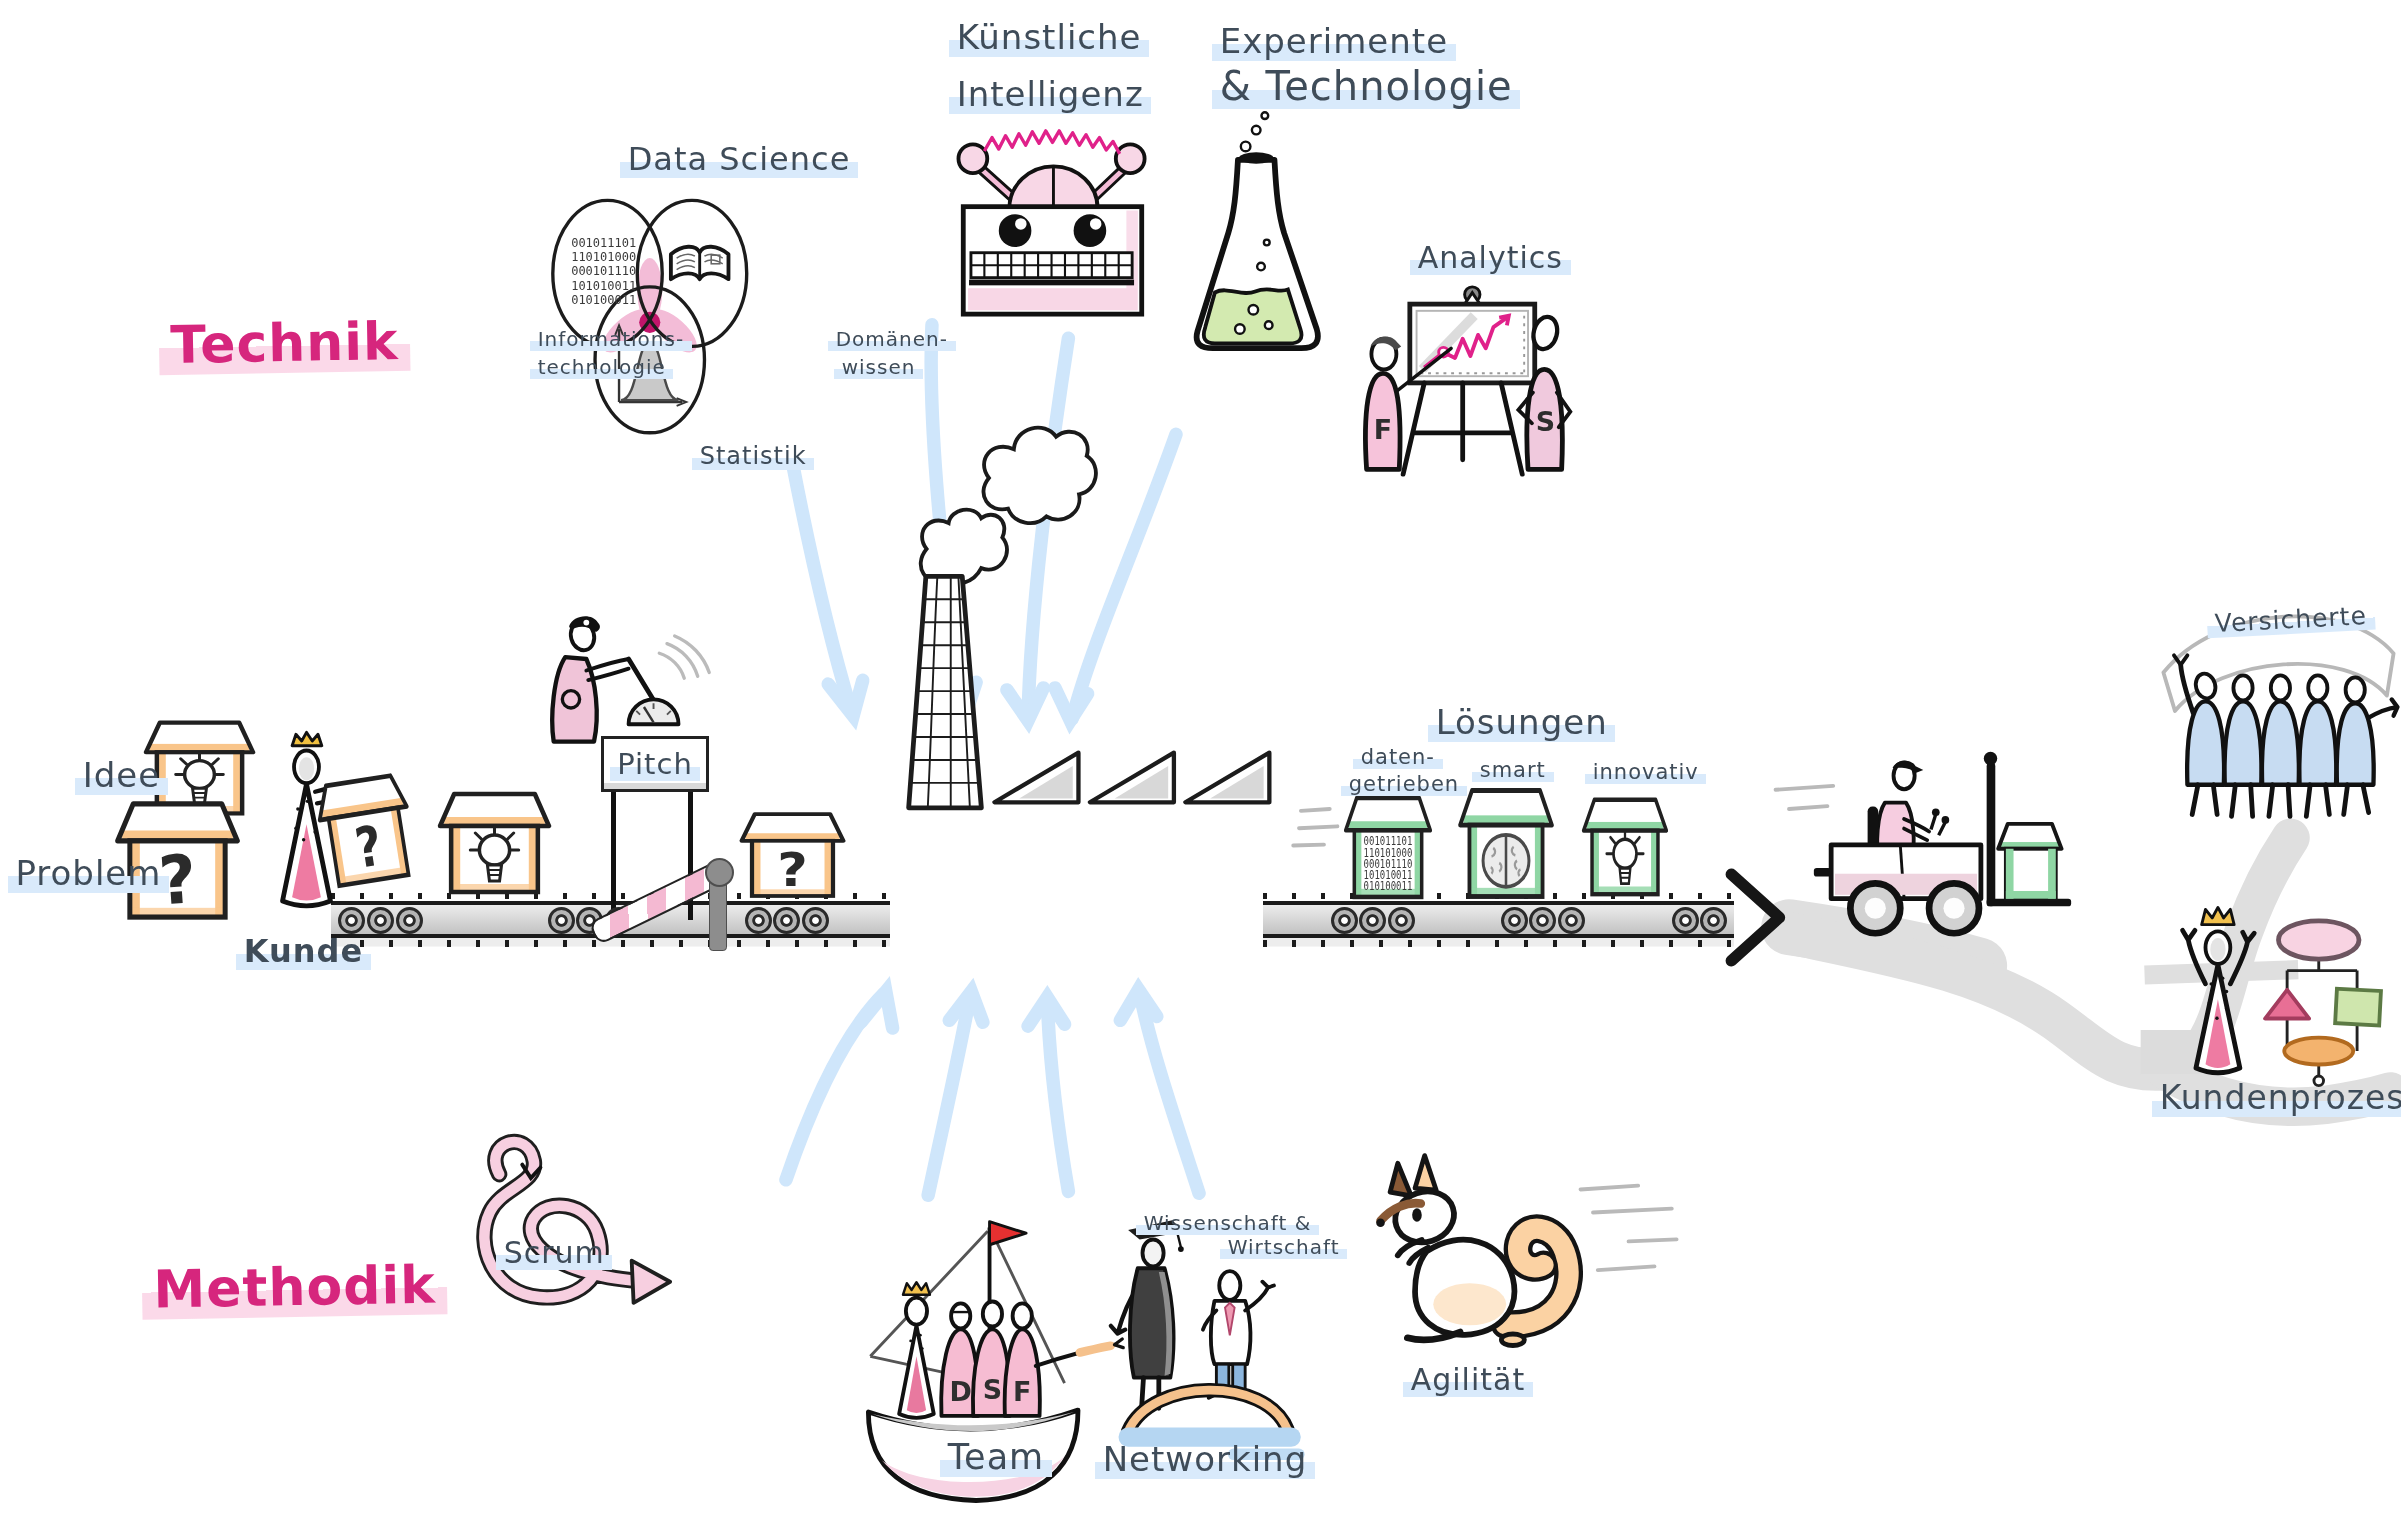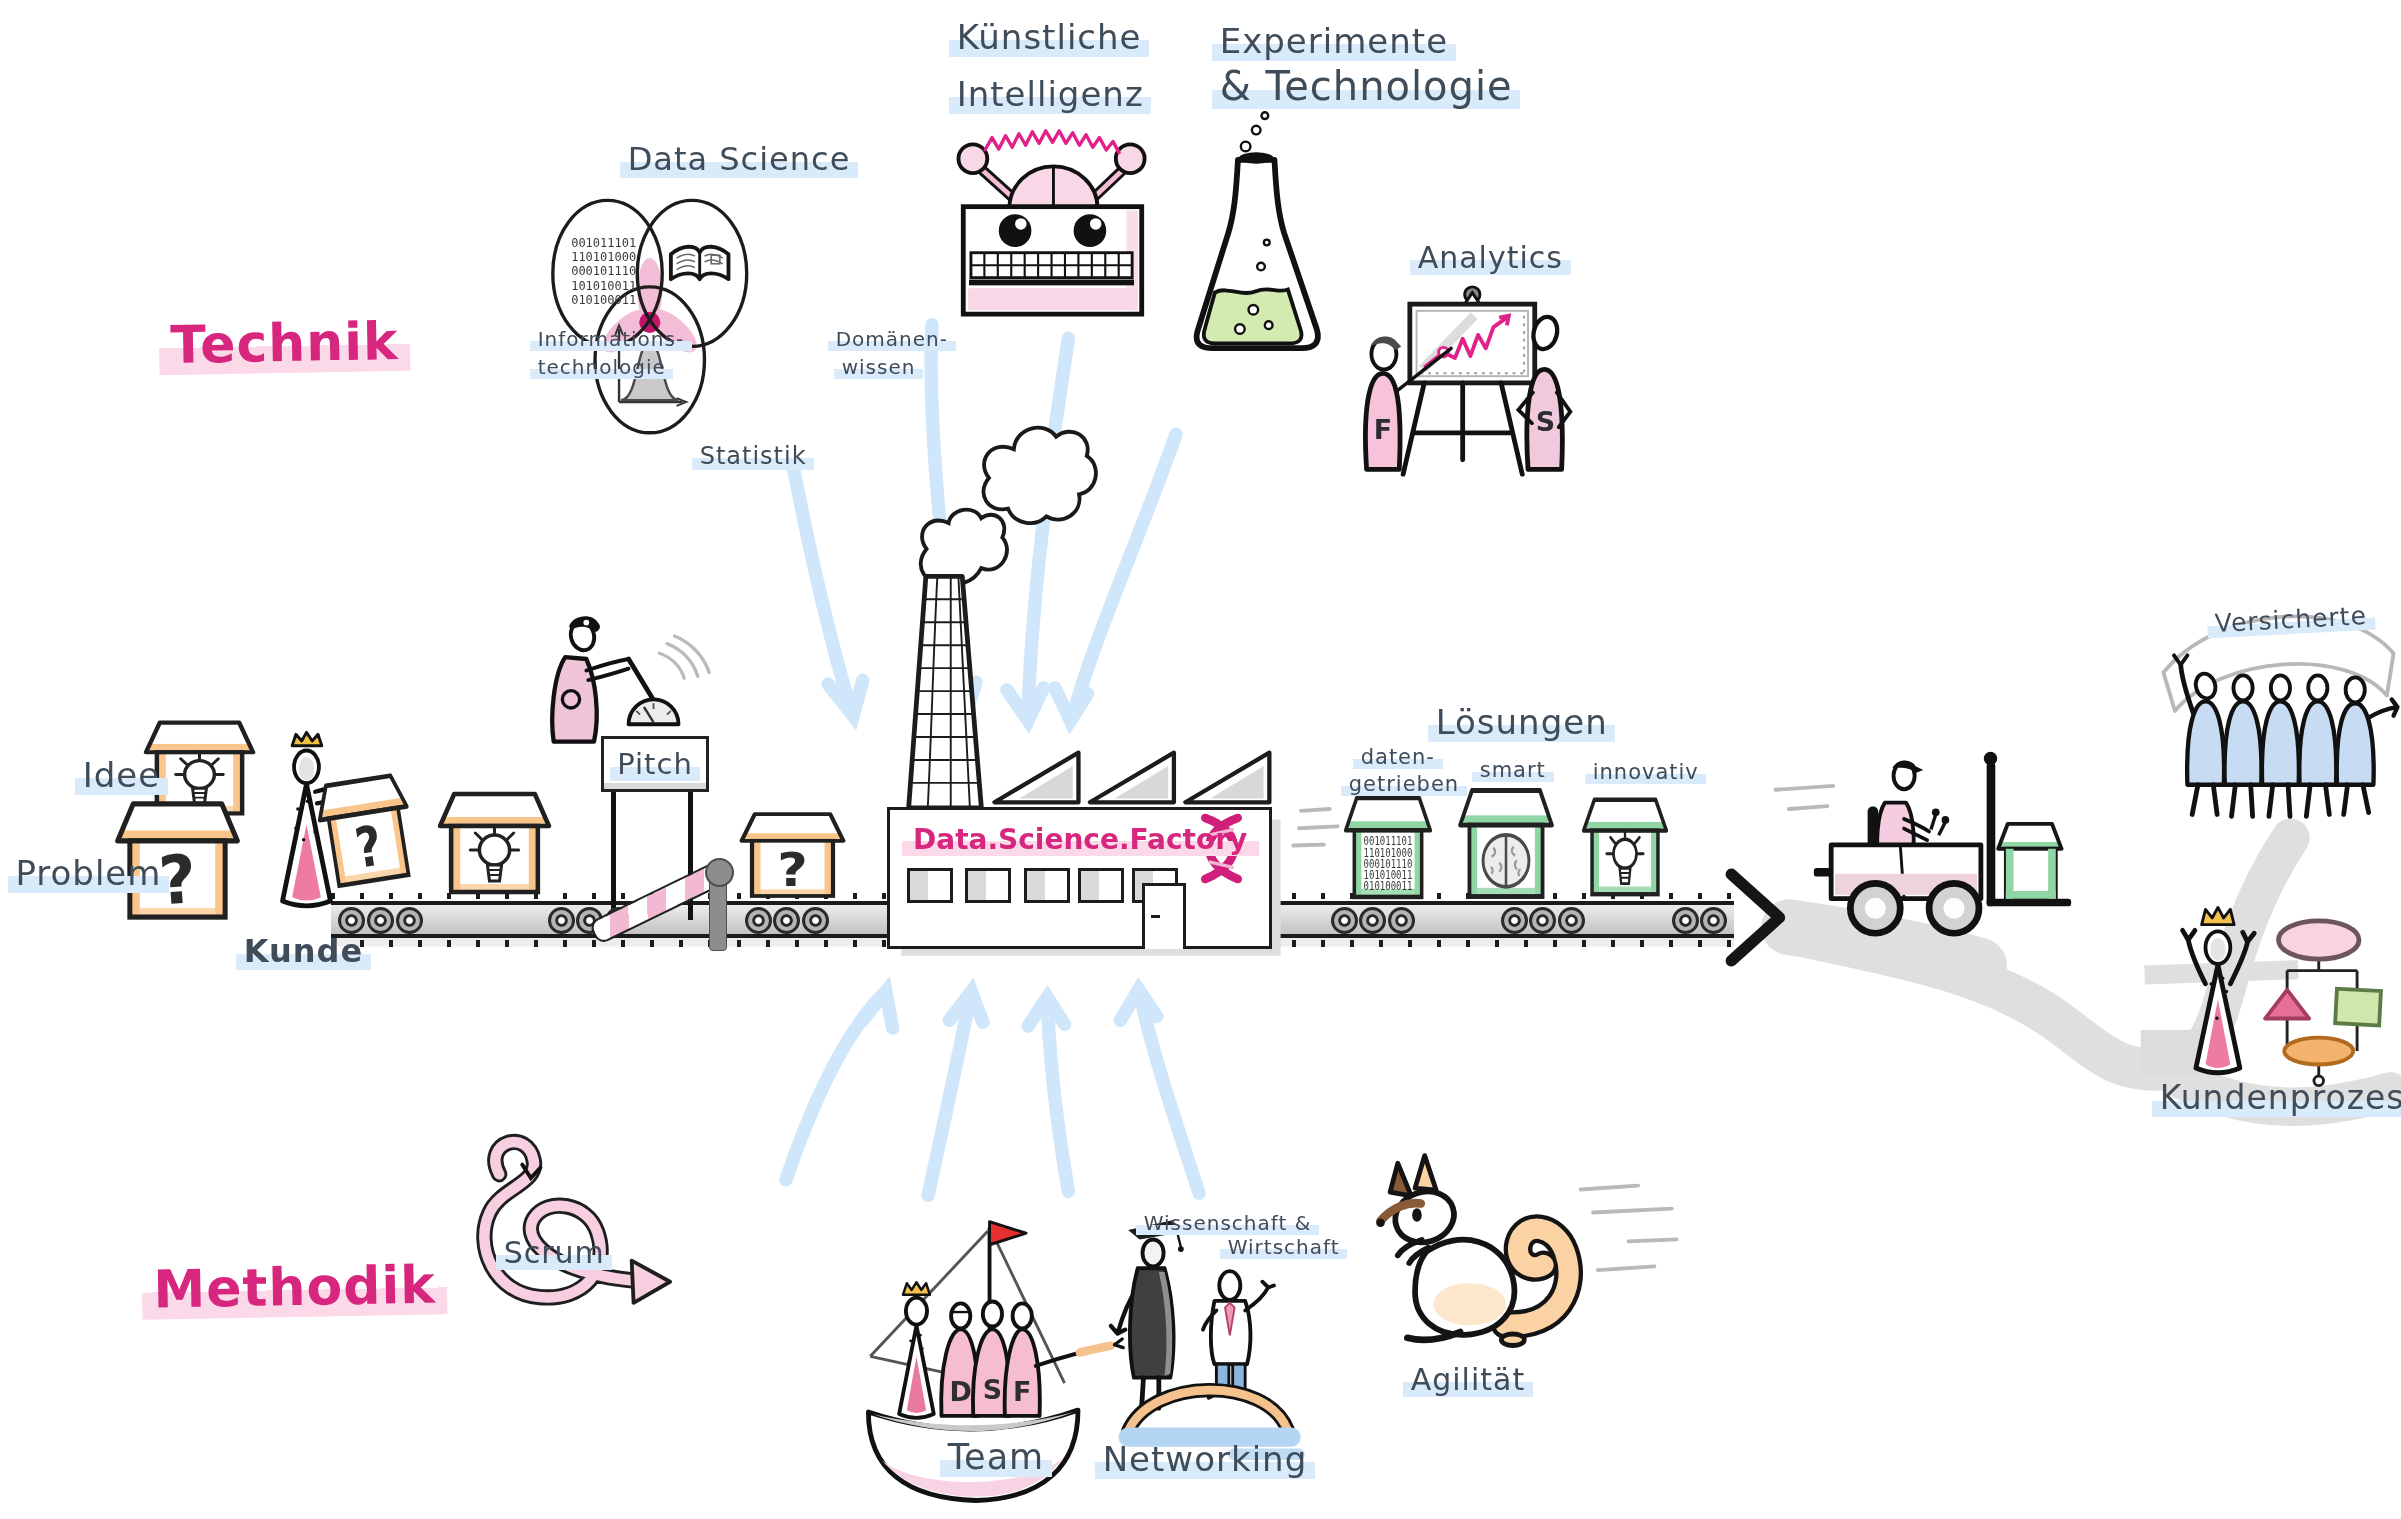--- a/index.html
+++ b/index.html
@@ -339,34 +339,20 @@
     </g>
   </svg>
   <svg class="draw" style="left:986px;top:745px" width="288" height="63" viewBox="0 0 300 66">
     <polygon points="8,60 96,60 96,8" fill="#fff" stroke="#1c1c1c" stroke-width="4.5" stroke-linejoin="round"></polygon>
     <polygon points="34,56 90,56 90,22" fill="#d8d8d8"></polygon>
     <polygon points="108,60 196,60 196,8" fill="#fff" stroke="#1c1c1c" stroke-width="4.5" stroke-linejoin="round"></polygon>
     <polygon points="134,56 190,56 190,22" fill="#d8d8d8"></polygon>
     <polygon points="208,60 296,60 296,8" fill="#fff" stroke="#1c1c1c" stroke-width="4.5" stroke-linejoin="round"></polygon>
     <polygon points="234,56 290,56 290,22" fill="#d8d8d8"></polygon>
   </svg>
-  <div class="factory">
-    <span class="lbl mag hlp" style="left:11.5px;top:13.4px;font-size:28px;letter-spacing:0;">Data.Science.Factory</span>
-    <svg style="position:absolute;left:300px;top:1.9px" width="63" height="73" viewBox="0 0 66 76">
-      <path d="M16,6 C56,20 56,54 16,70" fill="none" stroke="#cf1f7a" stroke-width="9" stroke-linecap="round"></path>
-      <path d="M50,6 C10,20 10,54 50,70" fill="none" stroke="#cf1f7a" stroke-width="9" stroke-linecap="round"></path>
-      <path d="M20,24 L46,18 M17,38 L49,38 M20,52 L46,58" stroke="#f5b5d4" stroke-width="3.5"></path>
-    </svg>
-    <div class="win" style="left:17.3px"></div>
-    <div class="win" style="left:75px"></div>
-    <div class="win" style="left:134px"></div>
-    <div class="win" style="left:188px"></div>
-    <div class="win" style="left:242px"></div>
-    <div class="door"></div>
-  </div>
 
   <div class="lbl hlb" style="left:1428px;top:702px;font-size:34px;">Lösungen</div>
   <div class="lbl hlb" style="left:1353px;top:745px;font-size:21px;">daten-</div>
   <div class="lbl hlb" style="left:1341px;top:772px;font-size:21px;">getrieben</div>
   <div class="lbl hlb" style="left:1472px;top:758px;font-size:21px;">smart</div>
   <div class="lbl hlb" style="left:1585px;top:760px;font-size:21px;">innovativ</div>
 
   <svg class="draw" style="left:1341px;top:792px" width="94" height="111" viewBox="0 0 120 110" preserveAspectRatio="none">
     <polygon points="6,38 20,6 100,6 114,38" fill="#fff"></polygon>
     <rect x="10" y="29" width="100" height="9" fill="#8fd6a4"></rect>

